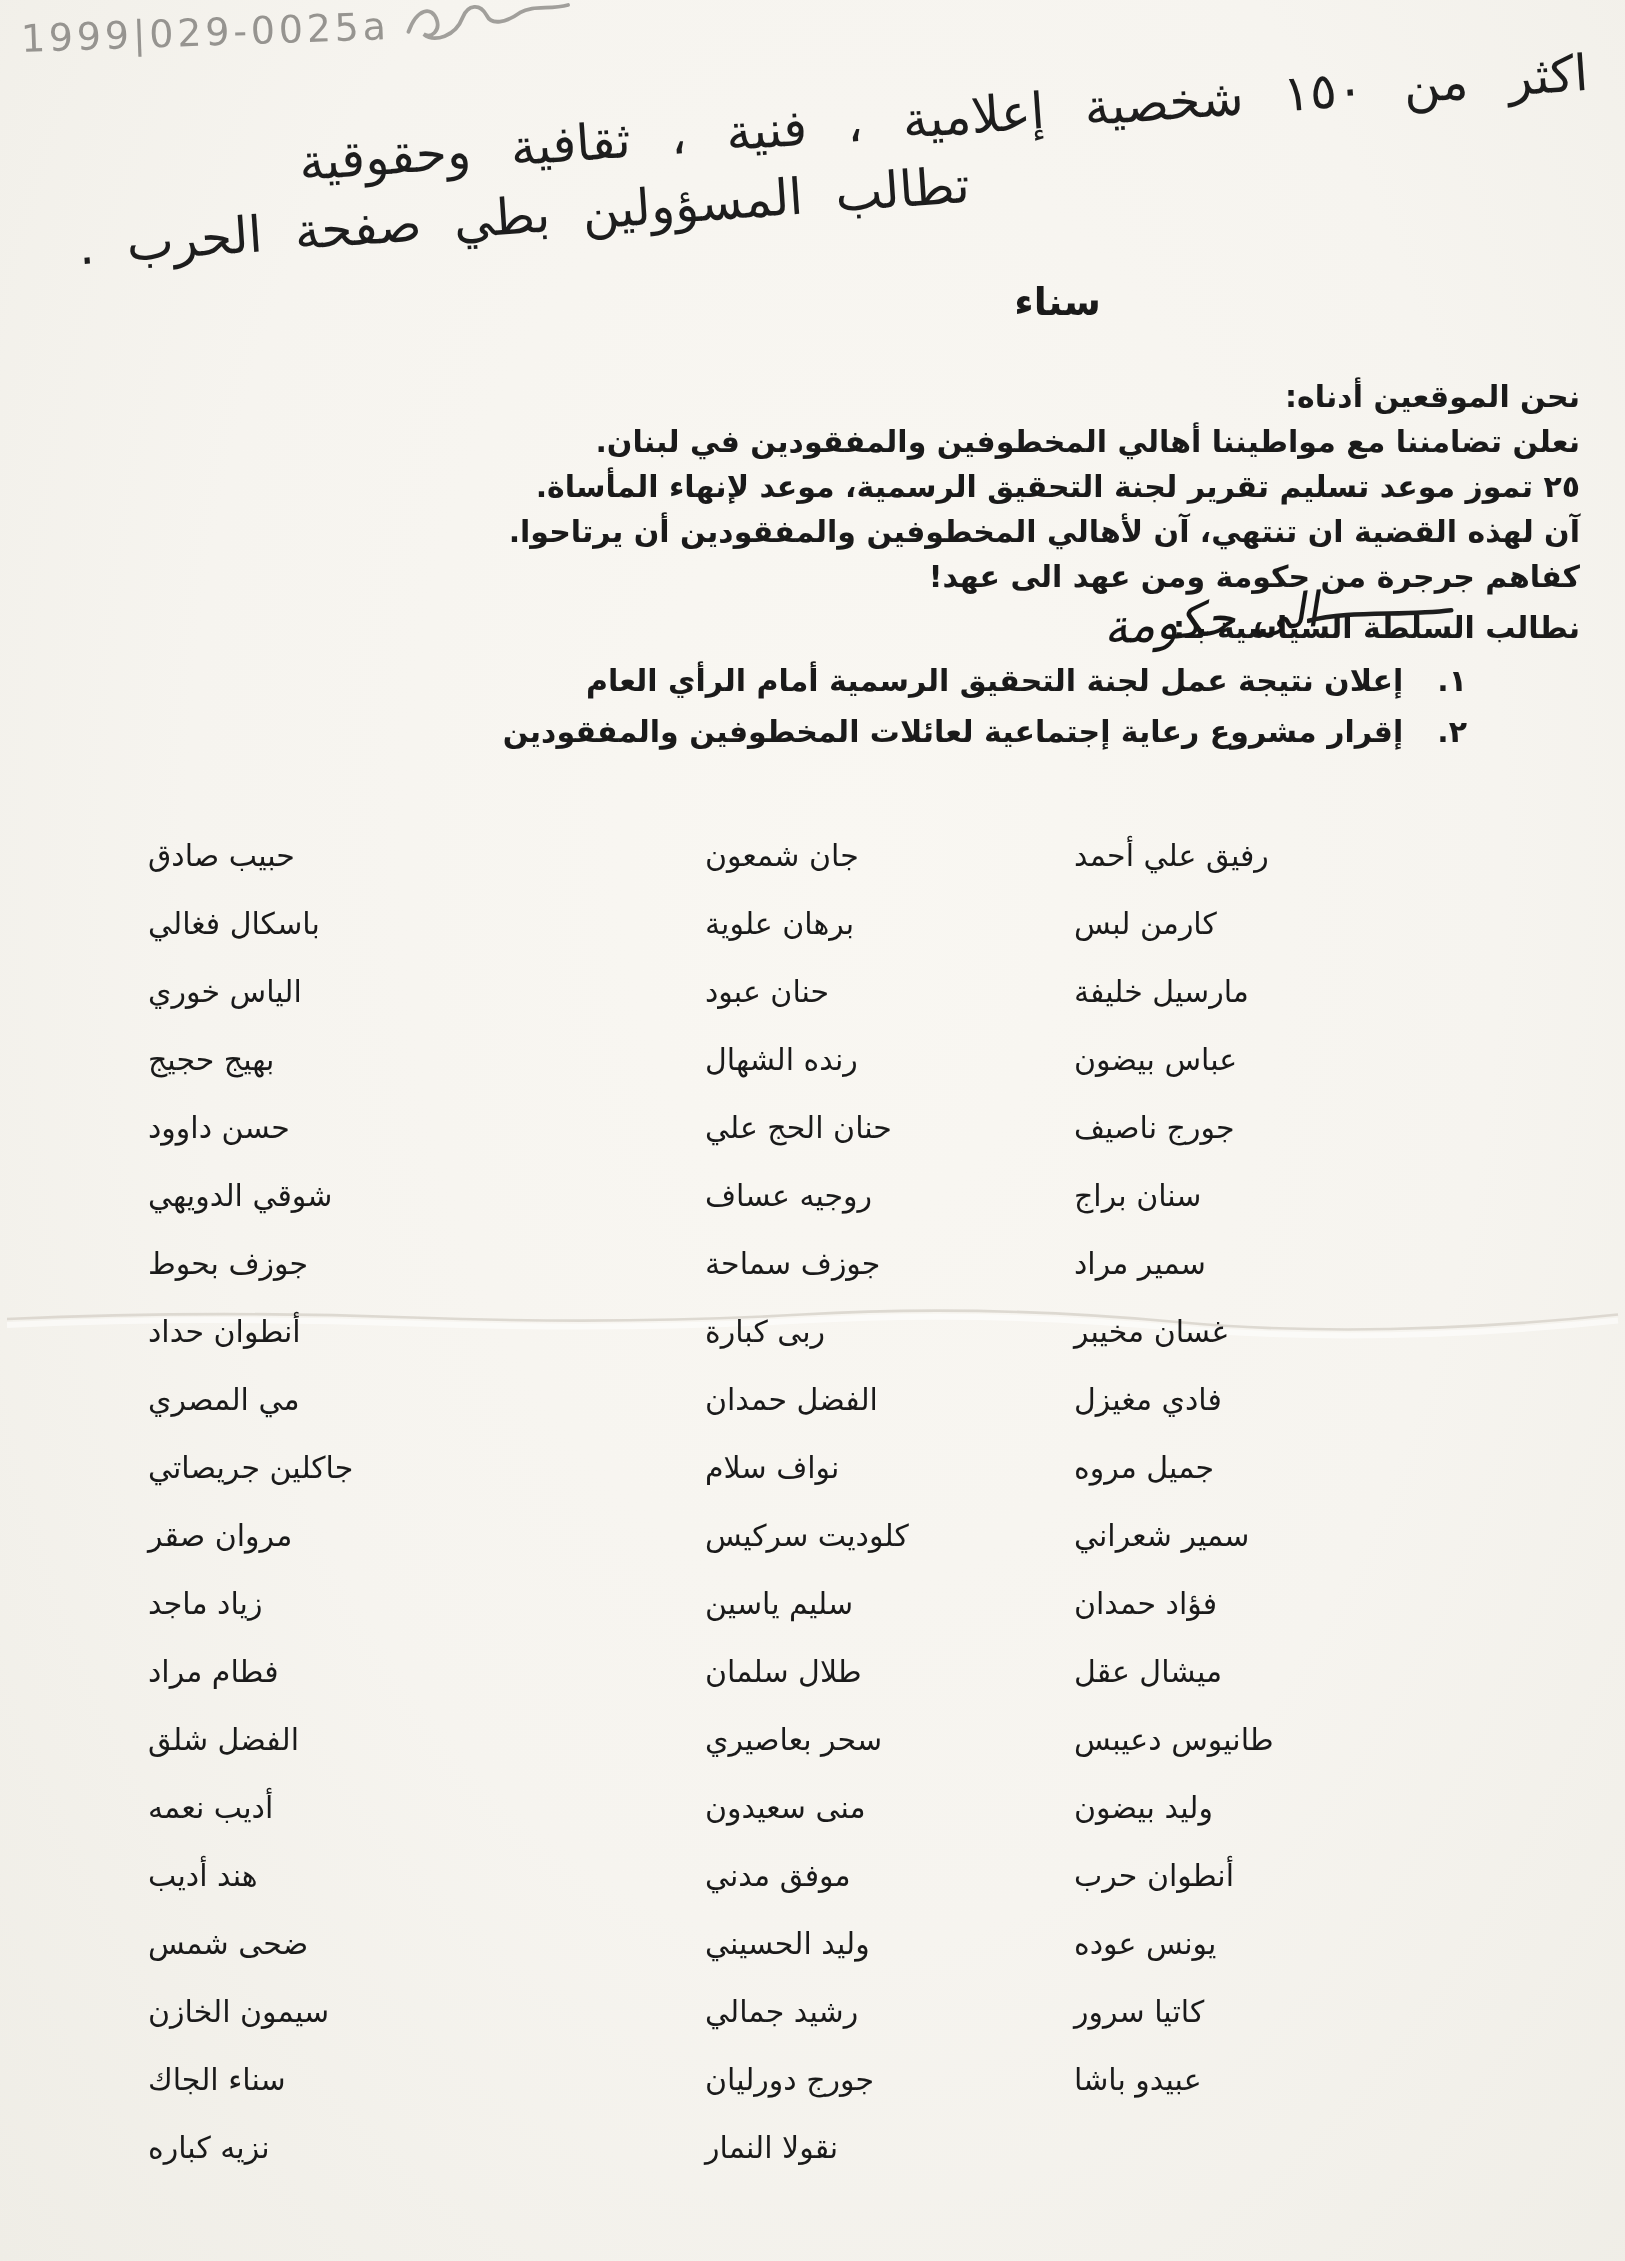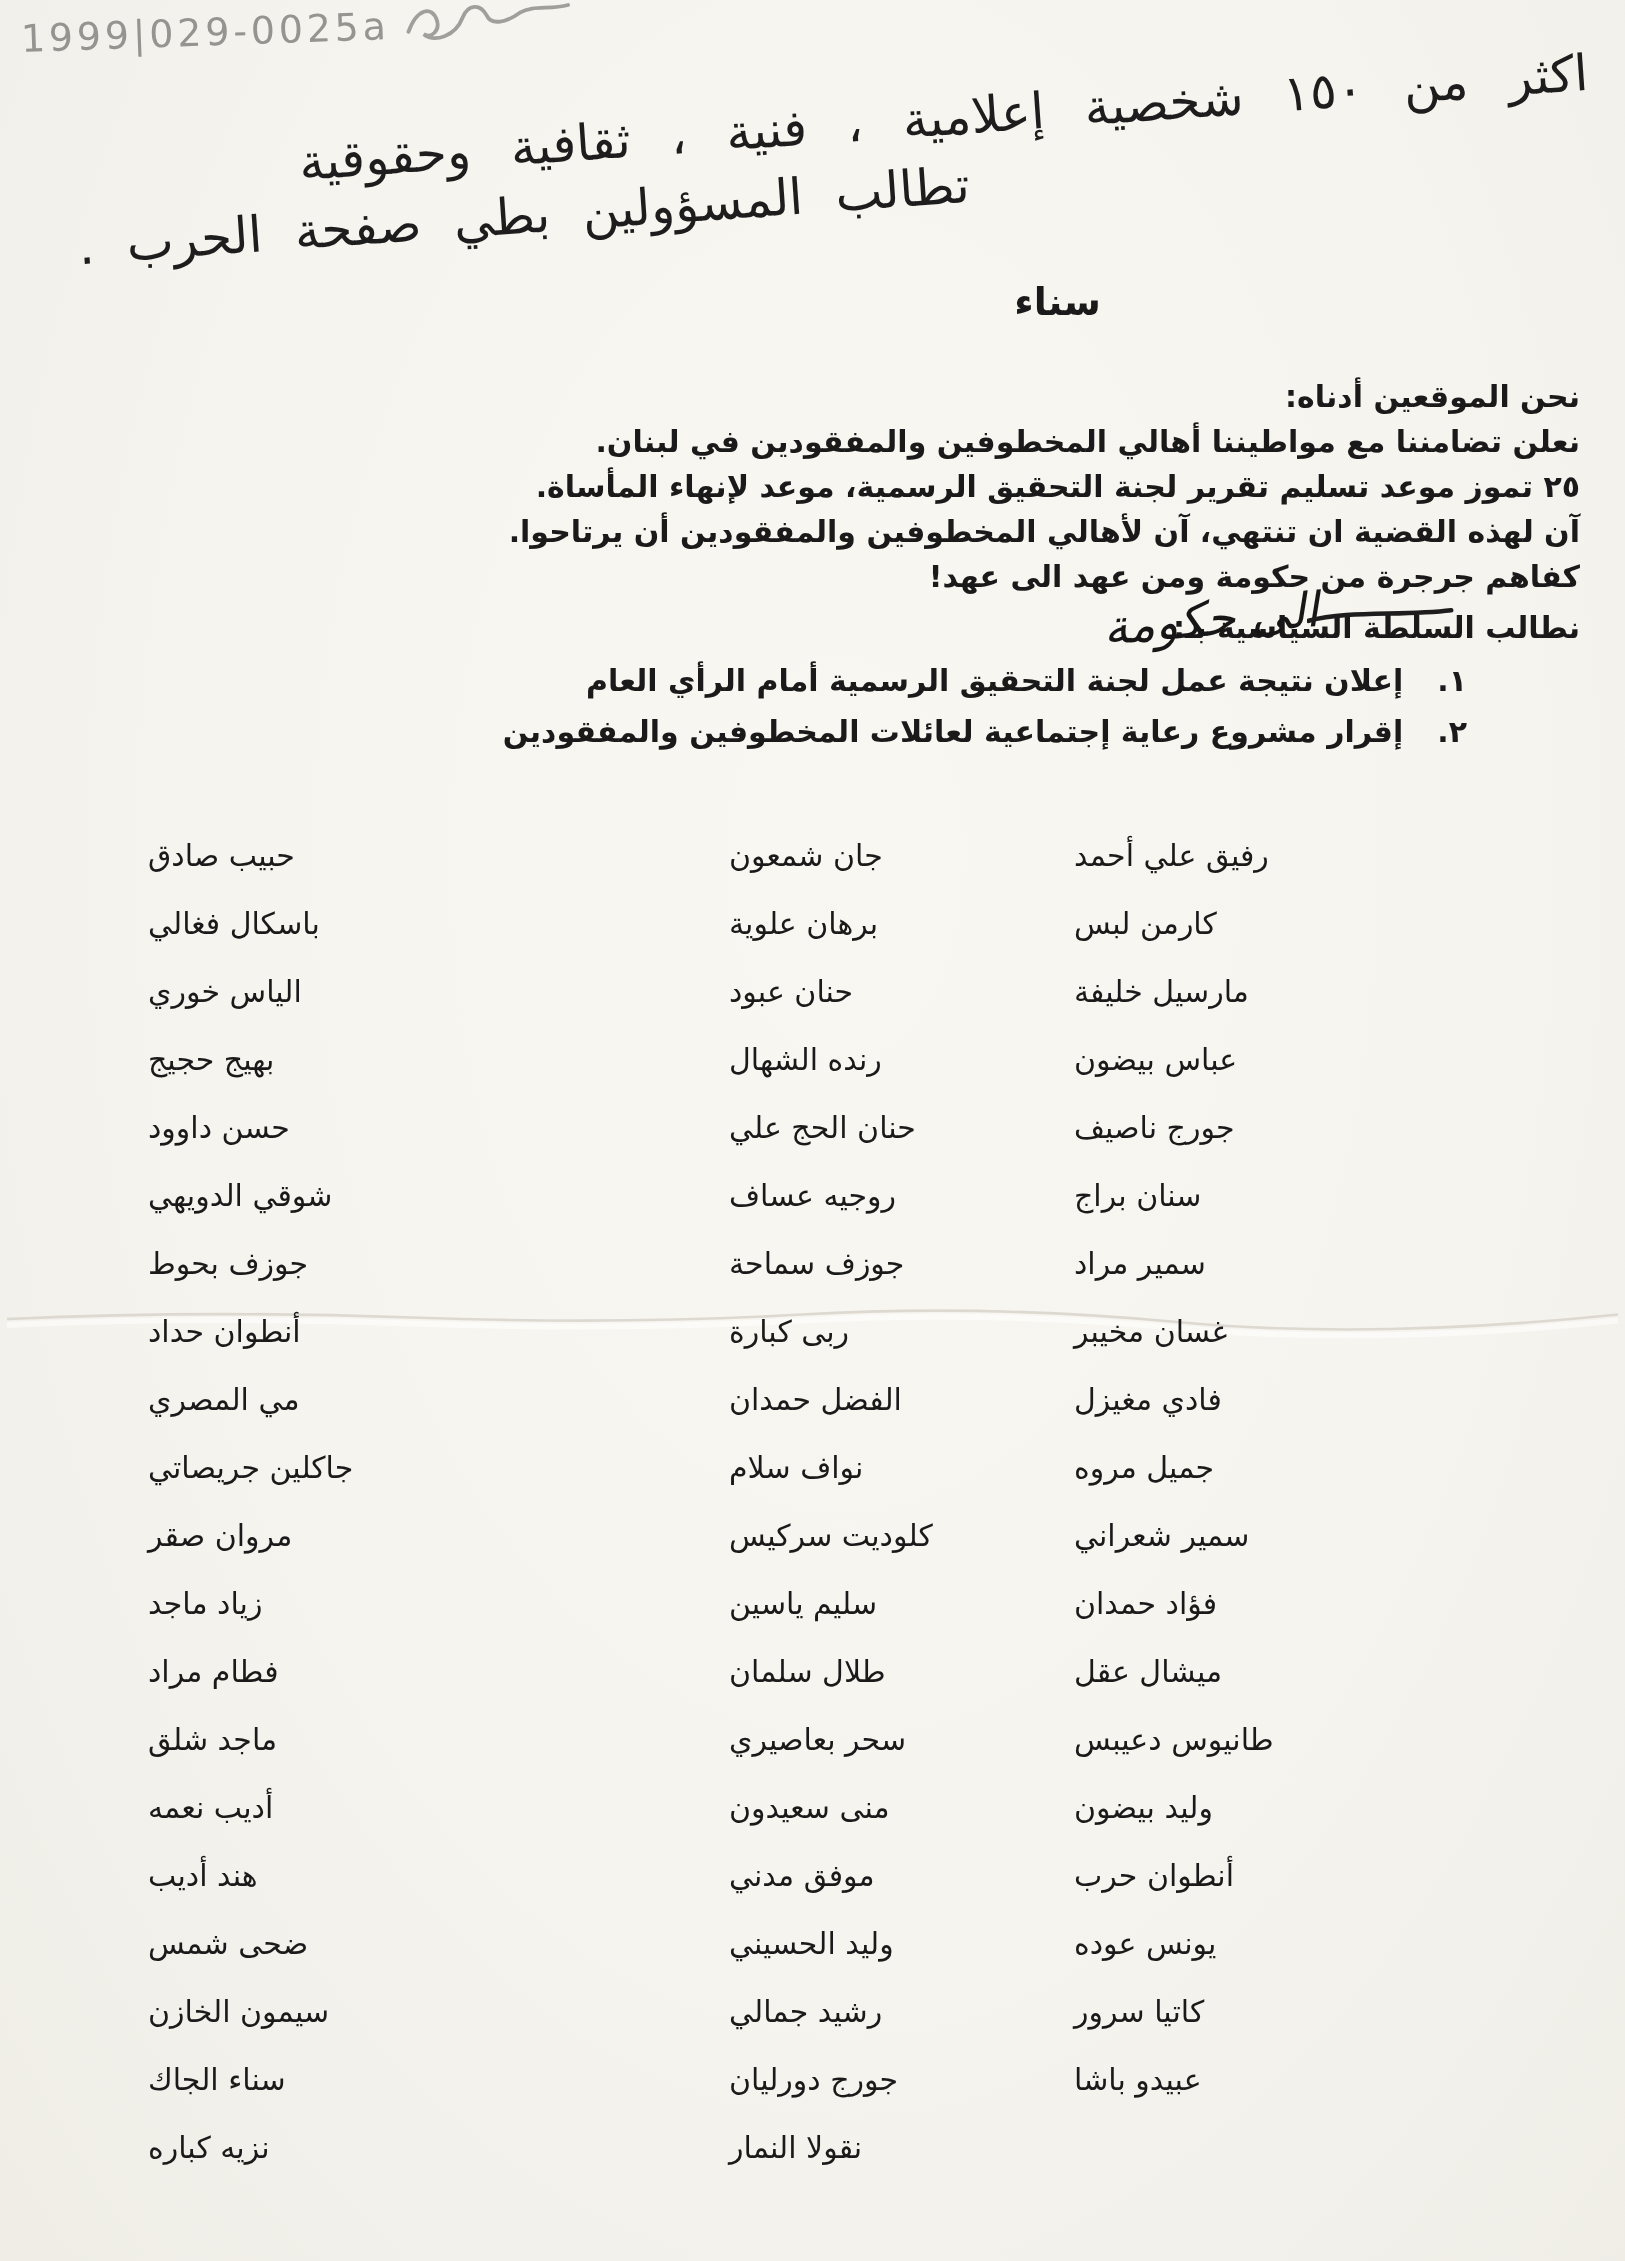--- a/index.html
+++ b/index.html
@@ -54,21 +54,21 @@
     position:absolute;right:309px;top:581px;
     font-size:48px;font-style:italic;font-weight:400;color:#161616;
     transform:rotate(-5deg);transform-origin:right top;white-space:nowrap;
   }
   .pen-stroke{position:absolute;left:1307px;top:604px;}
   
   .crease{position:absolute;left:0;top:1295px;}
   
   .col{position:absolute;top:836px;width:484px;text-align:left;font-size:30px;font-weight:400;}
   .col-right{right:67px;}
-  .col-middle{right:412px;}
+  .col-middle{right:436px;}
   .col-left{right:993px;}
   .name{height:68px;line-height:39px;white-space:nowrap;}
 </style>
 </head>
 <body>
 
 <div class="page">
 
   <svg class="crease" width="1625" height="45" viewBox="0 0 2148 60">
     <path d="M0,32 Q 260,20 540,30 T 1060,26 T 1560,36 T 2148,26" fill="none" stroke="#d8d4cb" stroke-width="3.5" opacity="0.85"></path>
@@ -160,21 +160,21 @@
         <div class="name" dir="rtl">بهيج حجيج</div>
         <div class="name" dir="rtl">حسن داوود</div>
         <div class="name" dir="rtl">شوقي الدويهي</div>
         <div class="name" dir="rtl">جوزف بحوط</div>
         <div class="name" dir="rtl">أنطوان حداد</div>
         <div class="name" dir="rtl">مي المصري</div>
         <div class="name" dir="rtl">جاكلين جريصاتي</div>
         <div class="name" dir="rtl">مروان صقر</div>
         <div class="name" dir="rtl">زياد ماجد</div>
         <div class="name" dir="rtl">فطام مراد</div>
-        <div class="name" dir="rtl">ماجد شلق</div>
+        <div class="name" dir="rtl">الفضل شلق</div>
         <div class="name" dir="rtl">أديب نعمه</div>
         <div class="name" dir="rtl">هند أديب</div>
         <div class="name" dir="rtl">ضحى شمس</div>
         <div class="name" dir="rtl">سيمون الخازن</div>
         <div class="name" dir="rtl">سناء الجاك</div>
         <div class="name" dir="rtl">نزيه كباره</div>
       </div>
   </div>
 
 </div>

